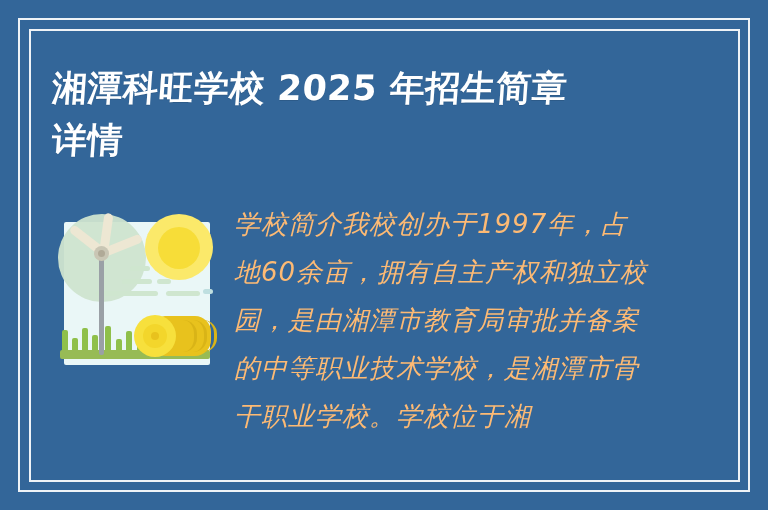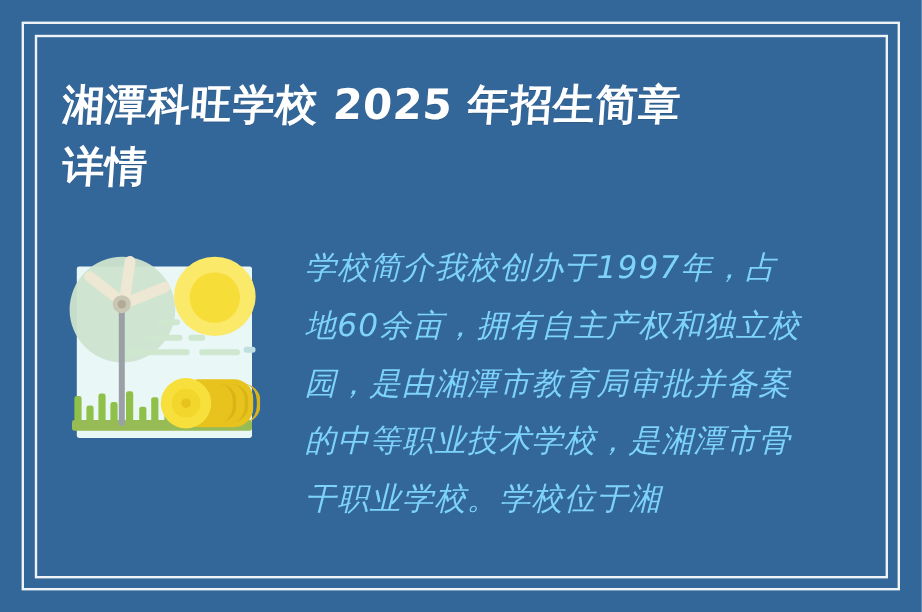--- a/index.html
+++ b/index.html
@@ -243,28 +243,27 @@
     border-radius: 50%;
     background: #e8c21d;
   }
 
   
   .body-text {
     position: absolute;
     left: 182px;
     top: 0px;
     width: 420px;
-    color: #7dd3fc;
+    color: #fdba74;
     font-family: "DejaVu Sans", "Liberation Sans", sans-serif;
     font-size: 26px;
     line-height: 48px;
     letter-spacing: 1px;
     font-style: italic;
     text-align: left;
-    margin-left: 20px;
   }
 </style>
 </head>
 <body>
 
 <div id="poster">
 
   <div class="frame-outer"></div>
   <div class="frame-inner"></div>
 

